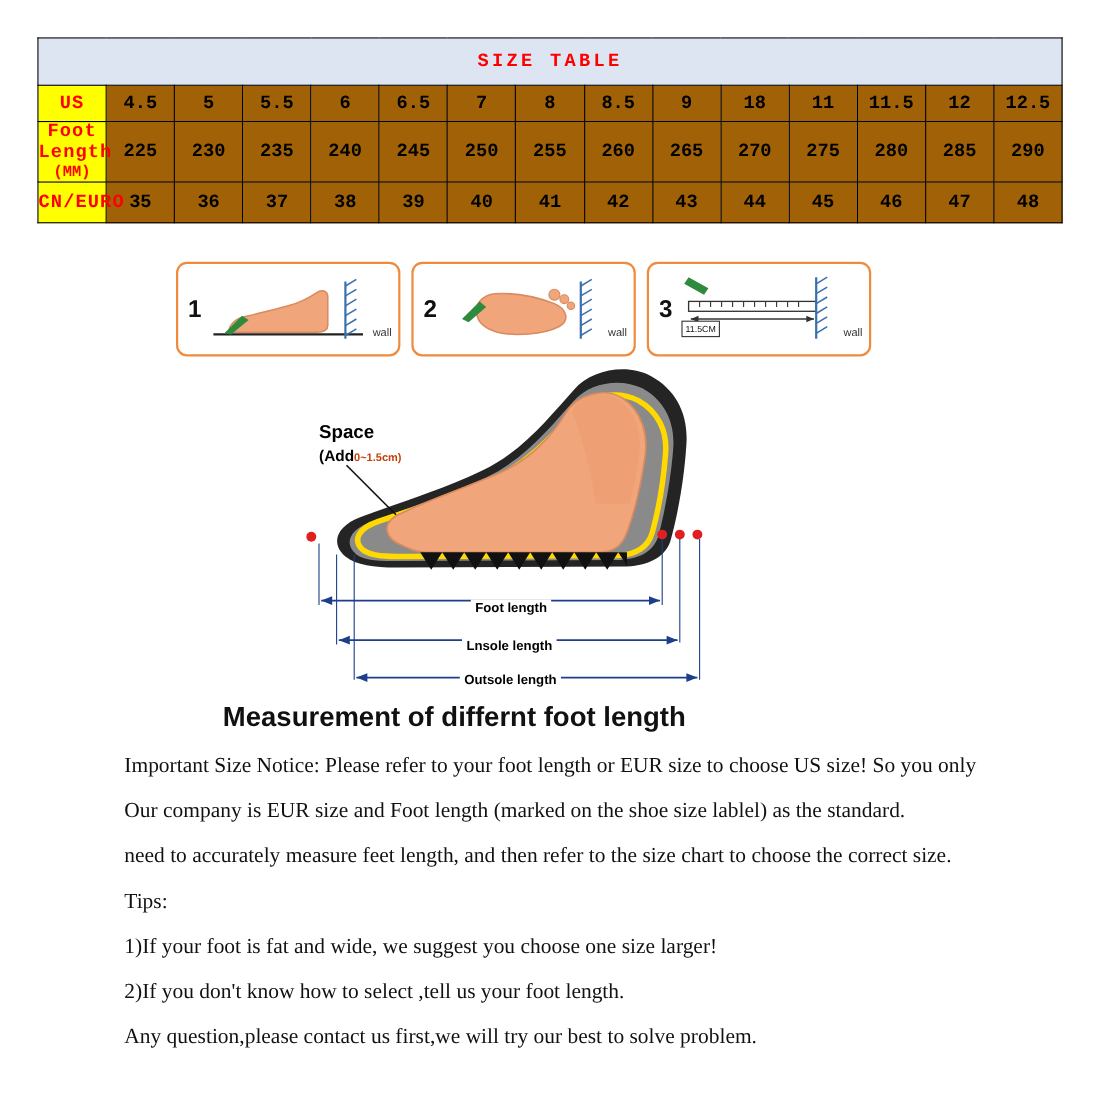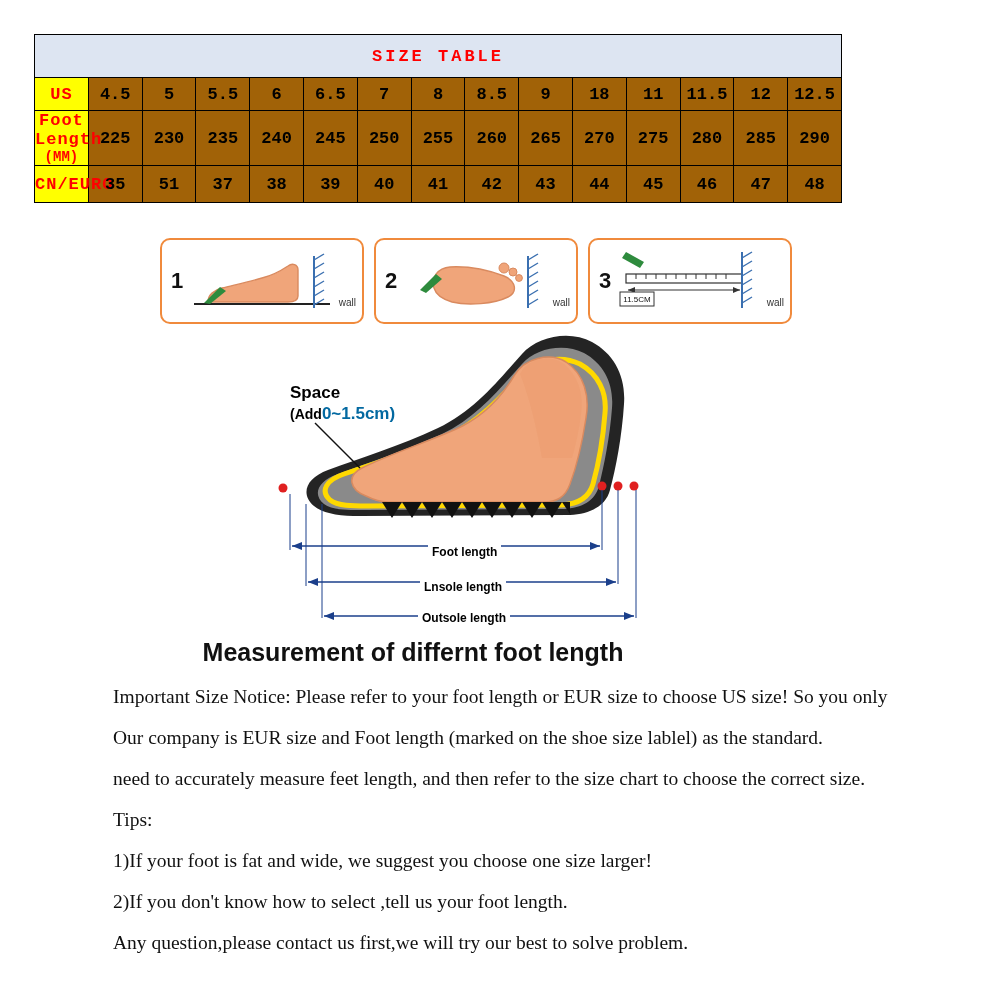--- a/index.html
+++ b/index.html
@@ -24,21 +24,21 @@
 
   
   .table-wrap {
     position: absolute;
     left: 34px;
     top: 34px;
     width: 932px;
   }
   table.size-table {
     border-collapse: collapse;
-    width: 808px;
+    width: 932px;
     table-layout: fixed;
     padding-left: 36px;
   }
   table.size-table td, table.size-table th {
     border: 1px solid #000;
     text-align: center;
     vertical-align: middle;
     font-family: "Liberation Mono", monospace;
     font-size: 17px;
     padding: 0;
@@ -120,21 +120,21 @@
     left: 290px;
     top: 382px;
     font-family: "Liberation Sans", sans-serif;
     font-weight: bold;
     font-size: 17px;
     color: #000;
     line-height: 1.25;
     white-space: nowrap;
   }
   .space-label .sub { font-size: 14px; }
-  .space-label .red { color: #0369a1; font-size: 17px;}
+  .space-label .red { color: #c2410c; font-size: 10px;}
   .meas-caption {
     position: absolute;
     left: 0;
     top: 638px;
     width: 826px;
     text-align: center;
     font-family: "Liberation Sans", sans-serif;
     font-weight: bold;
     font-size: 25px;
     color: #111;
@@ -208,21 +208,21 @@
         <td class="data-cell">265</td>
         <td class="data-cell">270</td>
         <td class="data-cell">275</td>
         <td class="data-cell">280</td>
         <td class="data-cell">285</td>
         <td class="data-cell">290</td>
       </tr>
       <tr class="row-cn">
         <td class="hdr-cell">CN/EURO</td>
         <td class="data-cell">35</td>
-        <td class="data-cell">51</td>
+        <td class="data-cell">36</td>
         <td class="data-cell">37</td>
         <td class="data-cell">38</td>
         <td class="data-cell">39</td>
         <td class="data-cell">40</td>
         <td class="data-cell">41</td>
         <td class="data-cell">42</td>
         <td class="data-cell">43</td>
         <td class="data-cell">44</td>
         <td class="data-cell">45</td>
         <td class="data-cell">46</td>

